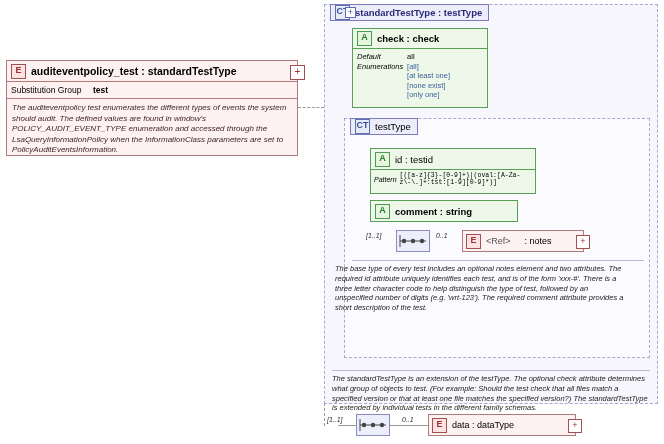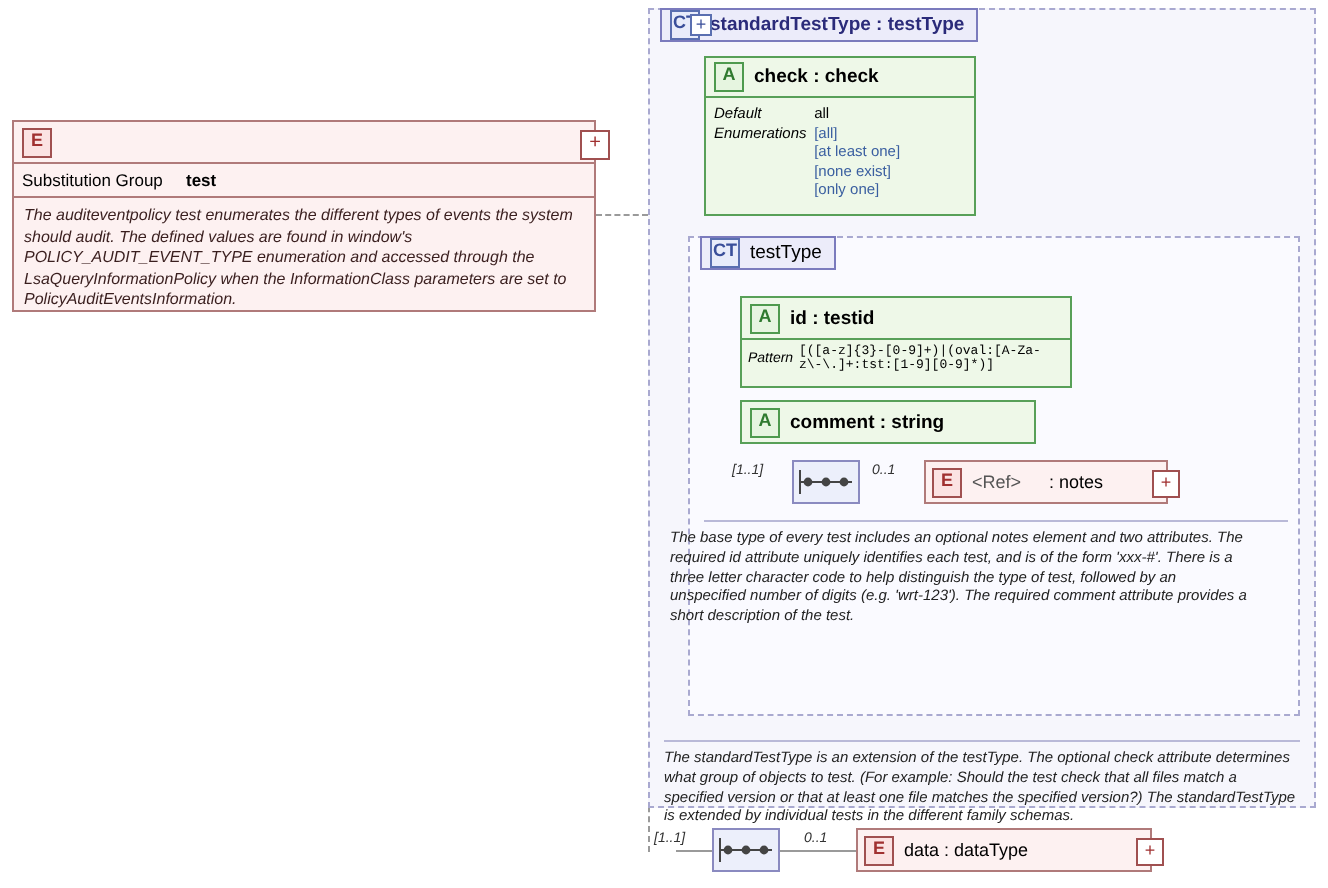--- a/index.html
+++ b/index.html
@@ -98,21 +98,21 @@
 
   
   #id-box{
     left:370px;top:148px;width:166px;height:46px;
     border:1px solid #58a058;background:#eef8e8;
   }
   #id-head{
     height:20px;border-bottom:1px solid #58a058;
     display:flex;align-items:center;padding-left:4px;
   }
-  #id-head .t{font-weight:bold;font-size:9.5px;}
+  #id-head .t{font-weight:normal;font-size:9.5px;}
   #id-body{display:flex;align-items:center;padding:2px 3px;font-size:7px;}
   #id-body .pl{font-style:italic;width:42px;}
   #id-body .pv{font-family:"Liberation Mono",monospace;font-size:6.5px;}
 
   
   #cm-box{
     left:370px;top:200px;width:148px;height:22px;
     border:1px solid #58a058;background:#eef8e8;
     display:flex;align-items:center;padding-left:4px;
   }
@@ -180,20 +180,21 @@
 <div class="line abs" style="left:358px;top:126px;width:1px;height:115px;background:#9a9a9a;"></div>
 <div class="line abs" style="left:358px;top:170px;width:12px;height:1px;background:#9a9a9a;"></div>
 <div class="line abs" style="left:358px;top:211px;width:12px;height:1px;background:#9a9a9a;"></div>
 <div class="line abs" style="left:358px;top:241px;width:38px;height:1px;background:#9a9a9a;"></div>
 <div class="line abs" style="left:430px;top:241px;width:32px;height:1px;background:#9a9a9a;"></div>
 <div class="line abs" style="left:390px;top:425px;width:38px;height:1px;background:#9a9a9a;"></div>
 
 <div class="abs" id="left-box">
   <div id="left-head">
     <span class="badge">E</span>
+    <span id="left-title">auditeventpolicy_test : standardTestType</span>
     <span class="plus-small">+</span>
   </div>
   <div id="left-sub">
     <span class="lbl">Substitution Group</span>
     <span class="val">test</span>
   </div>
   <div id="left-doc">The auditeventpolicy test enumerates the different types of events the system should audit.  The defined values are found in window's POLICY_AUDIT_EVENT_TYPE enumeration and accessed through the LsaQueryInformationPolicy when the InformationClass parameters are set to PolicyAuditEventsInformation.</div>
 </div>
 
 <div class="abs" id="std-box"></div>

